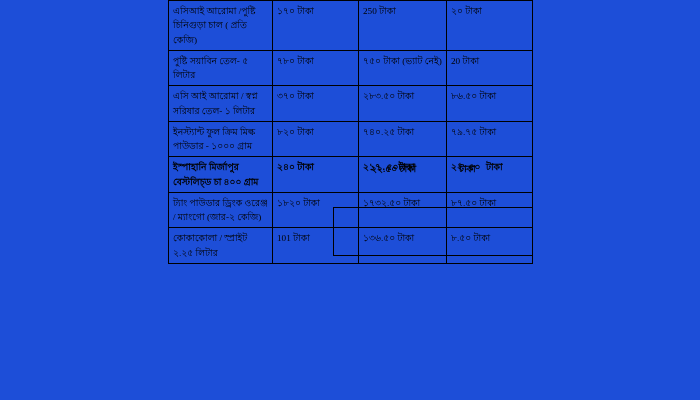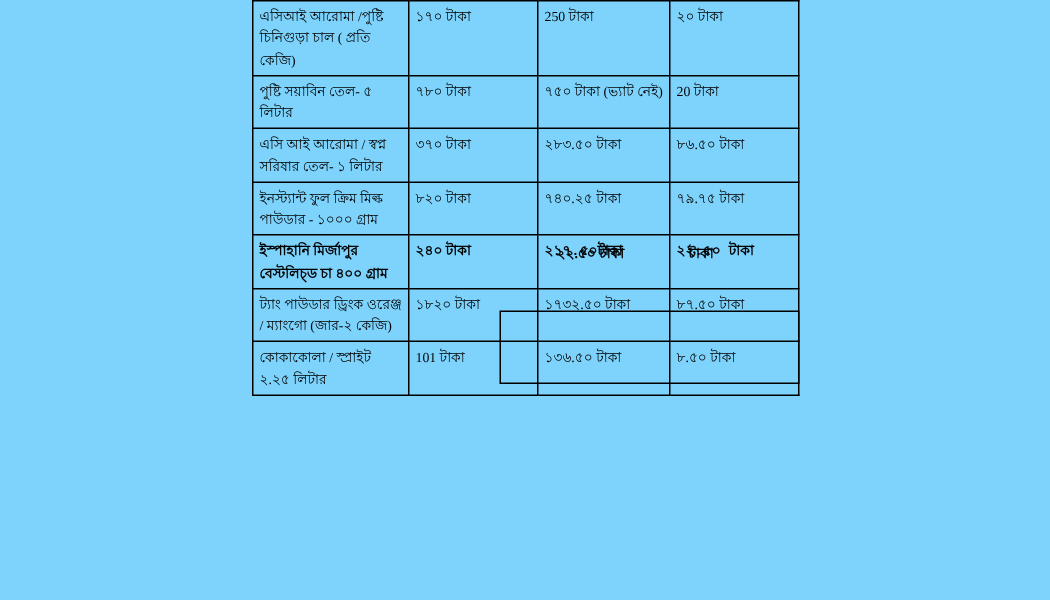--- a/index.html
+++ b/index.html
@@ -10,21 +10,21 @@
     height: 400px;
     overflow: hidden;
   }
   body {
     font-family: "Liberation Serif", "DejaVu Serif", serif;
   }
   #doc {
     position: relative;
     width: 700px;
     height: 400px;
-    background: #7dd3fc;
+    background: #1d4ed8;
   }
   table.price-table {
     position: absolute;
     left: 168px;
     top: 0px;
     width: 364px;
     border-collapse: collapse;
     table-layout: fixed;
   }
   table.price-table td {

